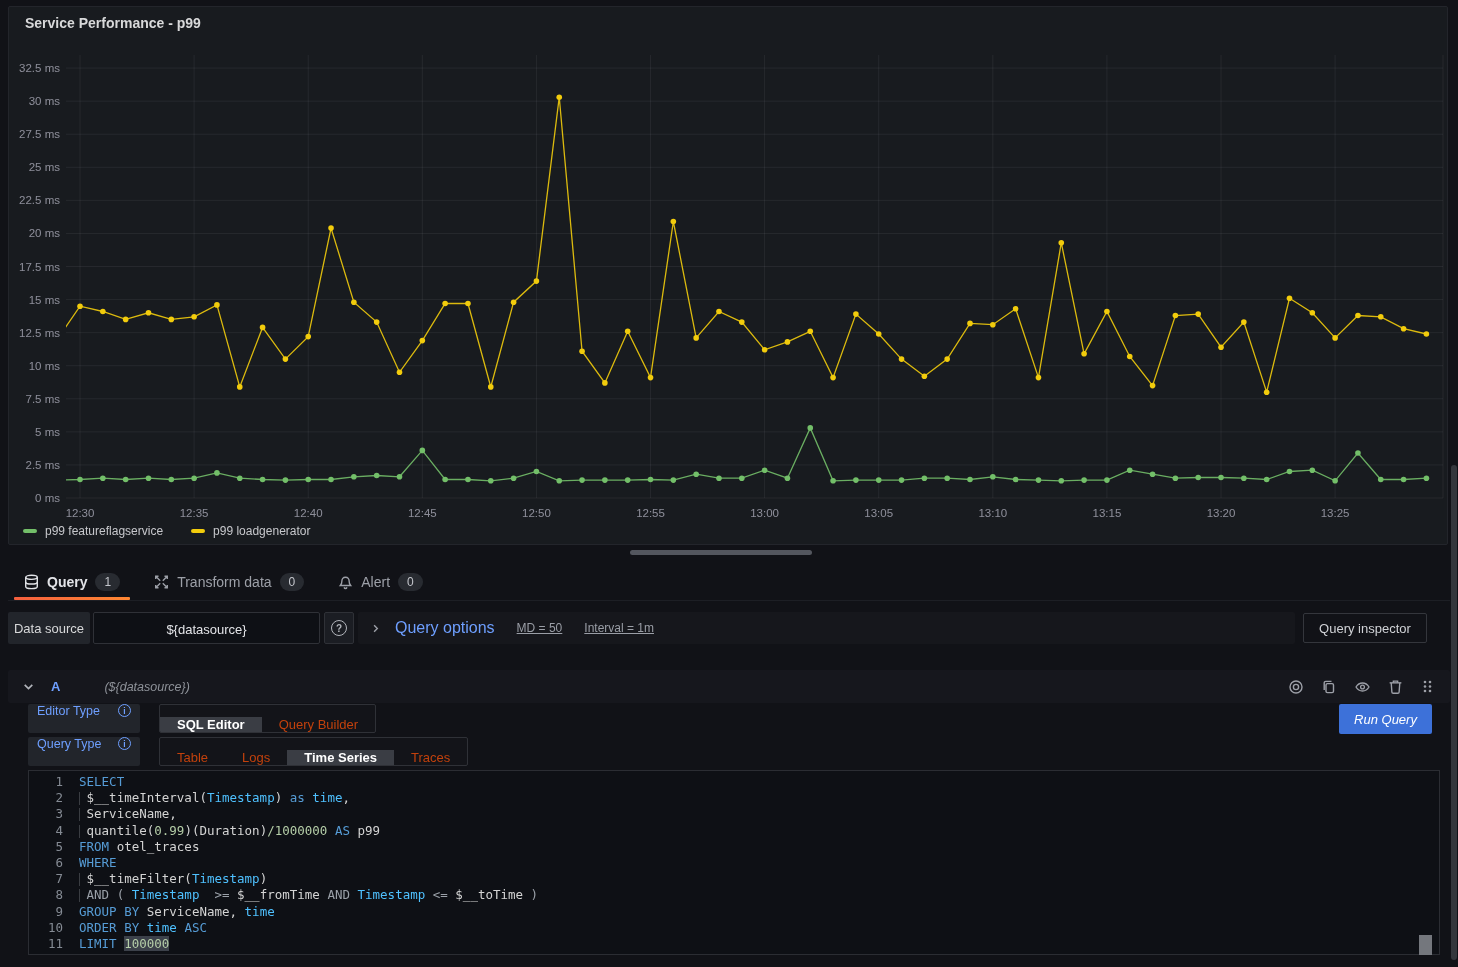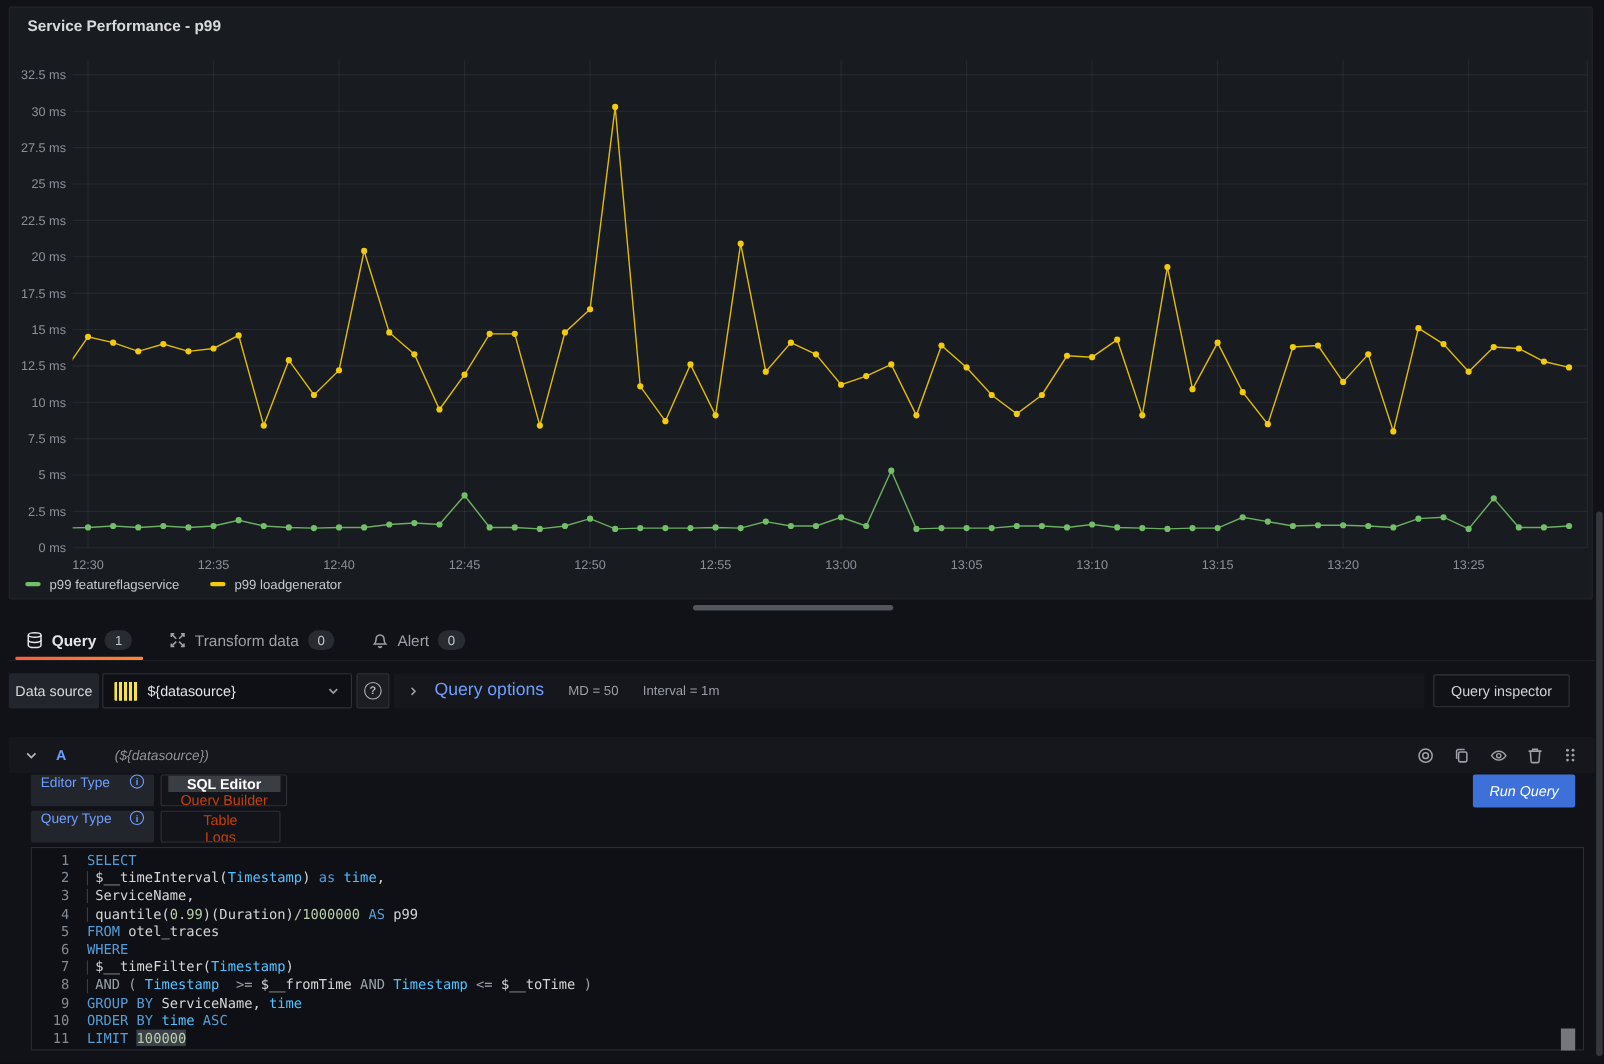--- a/index.html
+++ b/index.html
@@ -50,21 +50,21 @@
   
   .toolbar { position:absolute; left:0; top:612px; width:1458px; height:34px; }
   .ds-label {
     position:absolute; left:8px; top:0; width:82px; height:32px; background:#22252b;
     border-radius:2px; display:flex; align-items:center; justify-content:center;
     font-size:13px; color:#d8d9da;
   }
   .ds-picker {
     position:absolute; left:93px; top:0; width:227px; height:32px; background:#0e1015;
     border:1px solid #2f3137; border-radius:2px; display:flex; align-items:center;
-    padding:0 10px; gap:9px; cursor:pointer;
+    padding:0 10px; gap:9px; cursor:pointer;flex-direction:column;
   }
   .ds-logo {
     width:21px; height:17px; border-radius:1px;
     background:repeating-linear-gradient(90deg,#f7e342 0 2.6px,#15161a 2.6px 4.4px);
   }
   .ds-value { flex:1; font-size:13px; color:#e3e4e8; }
   .help-btn {
     position:absolute; left:324px; top:0; width:30px; height:32px; background:#1b1d23;
     border:1px solid #2f3137; border-radius:2px; display:flex; align-items:center;
     justify-content:center; cursor:pointer;
@@ -72,21 +72,21 @@
   .circle-glyph {
     width:16px; height:16px; border:1.4px solid #b2b5bb; border-radius:50%;
     display:flex; align-items:center; justify-content:center;
     font-size:10px; font-weight:700; color:#b2b5bb;
   }
   .options-bar {
     position:absolute; left:358px; top:0; width:937px; height:32px; background:#16171c;
     border-radius:2px; display:flex; align-items:center; padding:0 12px; gap:14px;
   }
   .options-link { color:#6e9fff; font-size:16px; font-weight:500; cursor:pointer; }
-  .options-stat { color:#9a9ea6; font-size:12px; margin-left:8px; }
+  .options-stat { color:#9a9ea6; font-size:12px; margin-left:8px;text-decoration:underline; }
   .inspector-btn {
     position:absolute; left:1303px; top:1px; width:124px; height:30px;
     border:1px solid #34363c; border-radius:2px; background:transparent;
     color:#d0d2d6; font-size:13px; font-family:inherit; cursor:pointer;
   }
   
   .query-header {
     position:absolute; left:8px; top:670px; width:1442px; height:33px; background:#16171d;
     border-radius:2px; display:flex; align-items:center; padding:0 14px; cursor:pointer;
   }
@@ -101,22 +101,22 @@
   }
   .field-row-label {
     position:absolute; left:28px; width:112px; height:29px; background:#22252b;
     border-radius:2px; display:flex; align-items:flex-start; padding:0 9px;
     color:#6e9fff; font-size:12.5px;
   }
   .field-row-label .circle-glyph {
     margin-left:auto; width:13px; height:13px; border-color:#6e9fff; color:#6e9fff; font-size:8.5px;
   }
   .segmented {
-    position:absolute; left:146px; height:29px; display:flex; align-items:center;
-    border:1px solid #2f3137; border-radius:2px; overflow:hidden; background:#131419;flex-direction:column;
+    position:absolute; left:159px; height:29px; display:flex; align-items:flex-end;
+    border:1px solid #2f3137; border-radius:2px; overflow:hidden; background:#131419;
   }
   .seg-btn {
     border:none; background:transparent; color:#c2410c; font-size:13px;
     font-family:inherit; padding:0 17px; cursor:pointer;
   }
   .seg-btn.active { background:#3a3d44; color:#ffffff; font-weight:600; }
   
   .code-editor {
     position:absolute; left:28px; top:770px; width:1412px; height:185px;
     background:#0e1015; border:1px solid #2b2d33; display:flex;

